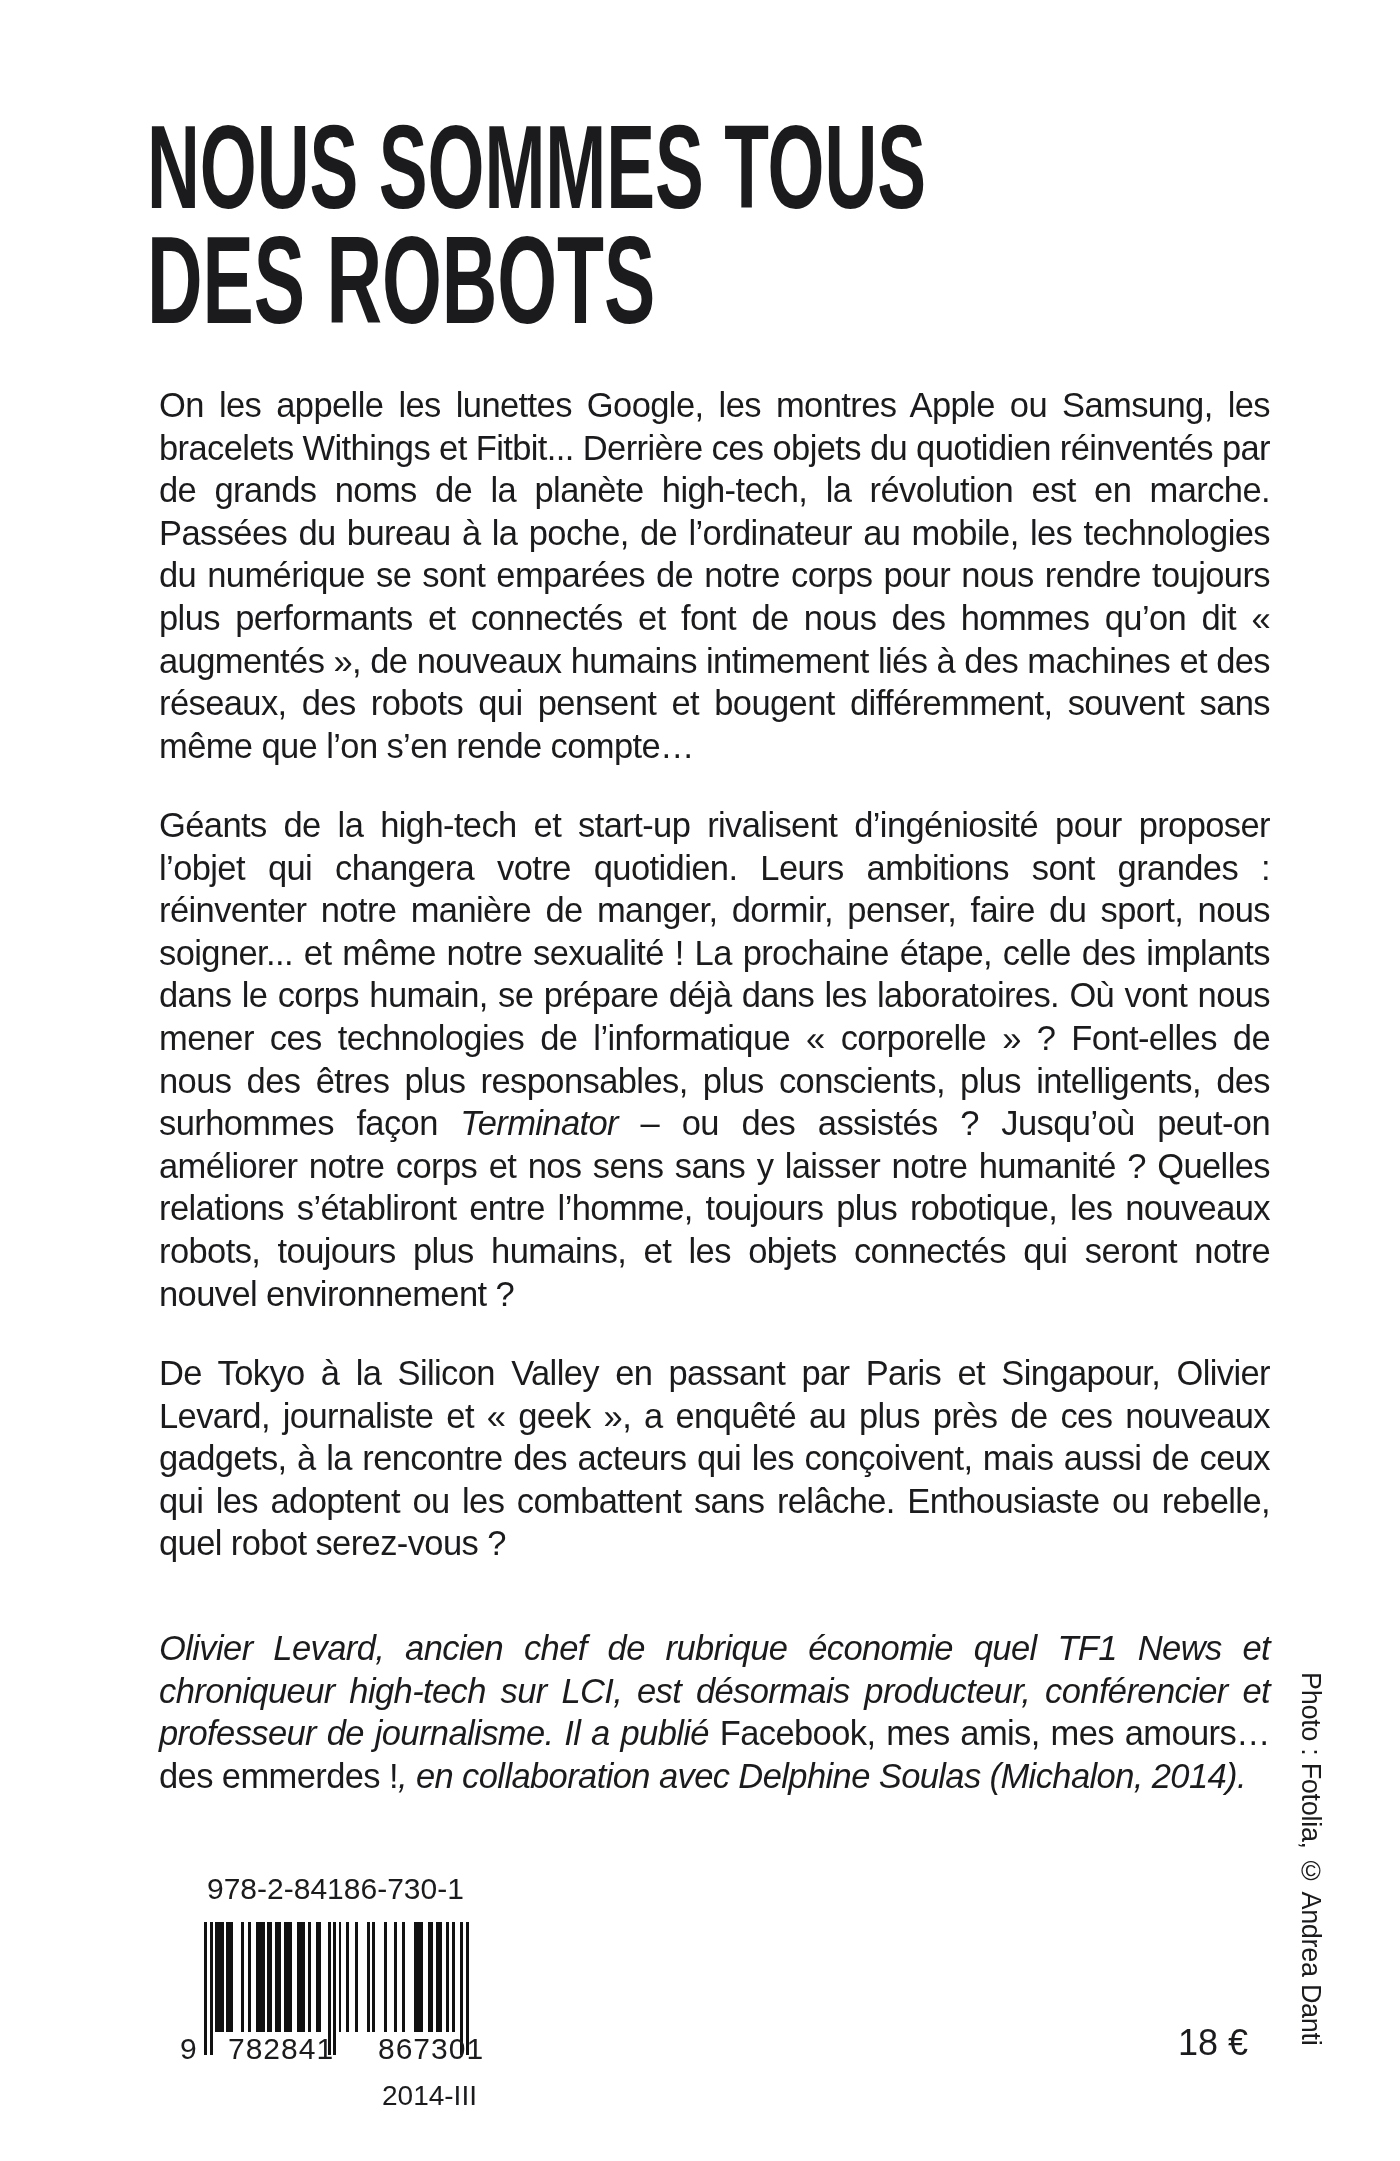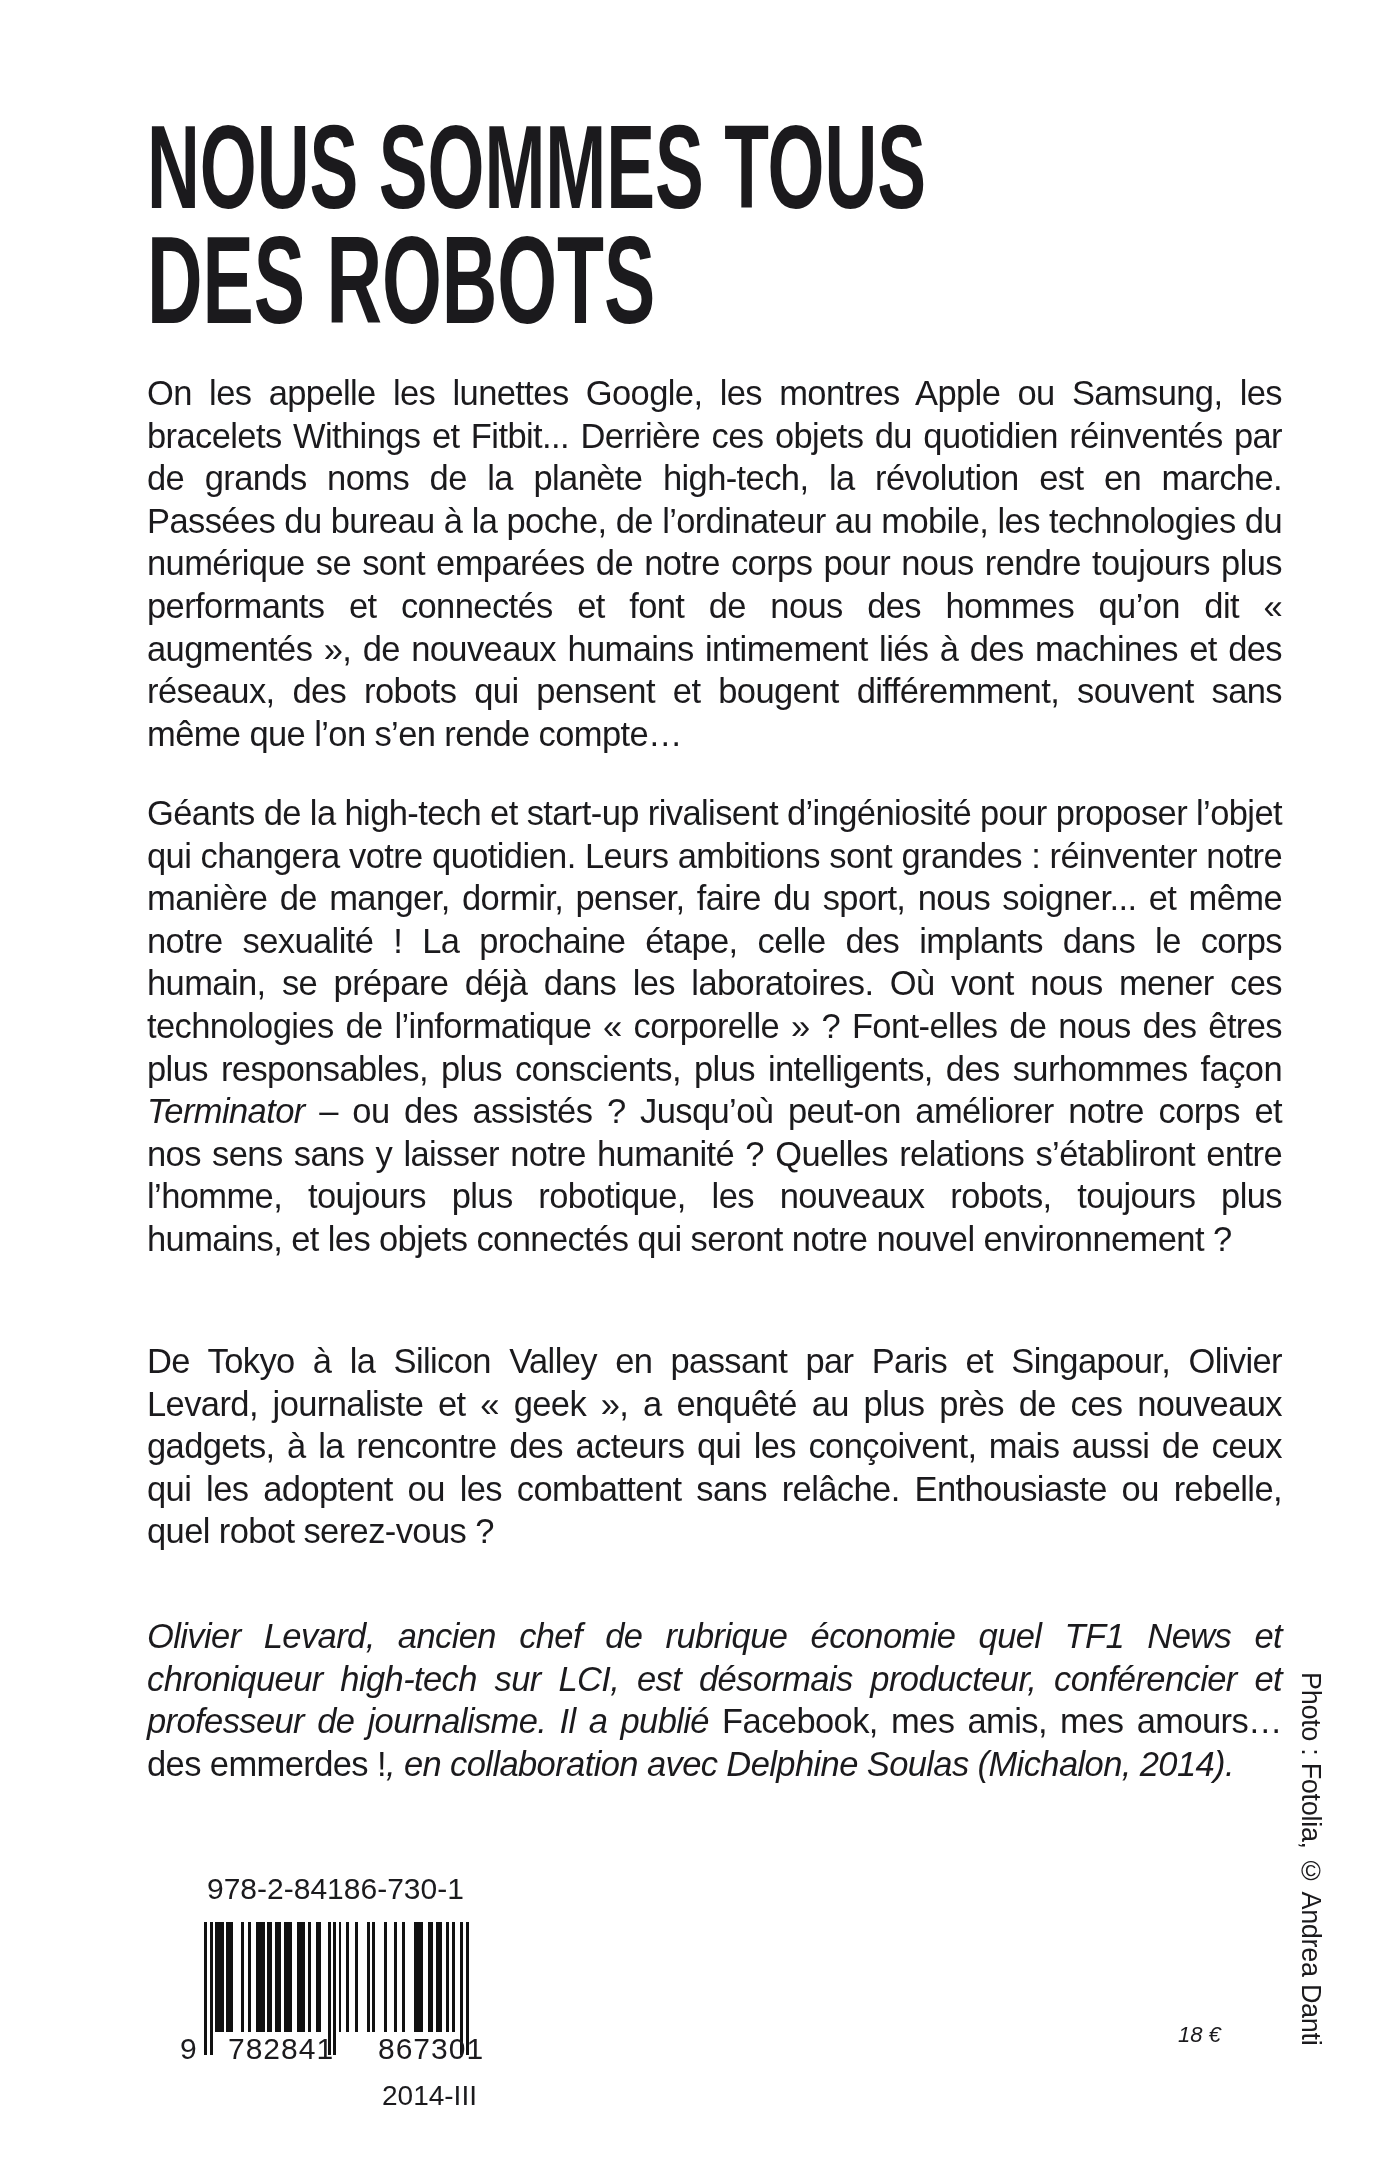--- a/index.html
+++ b/index.html
@@ -18,21 +18,21 @@
       transform: scaleX(0.62); transform-origin: left top;
       white-space: nowrap;
     }
     .title-line.l2 { font-size: 124px; line-height: 116px; }
     .body-text {
       position: absolute; left: 147px; width: 1135px;
       font-size: 34.5px; line-height: 42.6px;
       text-align: justify; letter-spacing: -0.6px;
       word-spacing: 0px;
     }
-    .body-text p { margin: 0; }
+    .body-text p { margin: 12px; }
     .p1 { top: 372px; }
     .p2 { top: 792px; }
     .p3 { top: 1340px; }
     .bio { top: 1615px; font-style: italic; }
     .bio .roman { font-style: normal; }
     .em { font-style: italic; }
     .photo-credit {
       position: absolute; left: 1295px; top: 1672px;
       writing-mode: vertical-rl; font-size: 27px; letter-spacing: -0.3px;
       white-space: nowrap;
@@ -45,21 +45,21 @@
     }
     .barcode-left {
       position: absolute; left: 180px; top: 2032px; font-size: 30px;
     }
     .barcode-g1 { position: absolute; left: 228px; top: 2032px; font-size: 30px; letter-spacing: 1px; }
     .barcode-g2 { position: absolute; left: 360px; top: 2032px; font-size: 30px; letter-spacing: 1px; margin-left: 18px; }
     .edition {
       position: absolute; left: 382px; top: 2080px; font-size: 28px;
     }
     .price {
-      position: absolute; left: 1178px; top: 2022px; font-size: 22px; font-style: italic;
+      position: absolute; left: 1178px; top: 2022px; font-size: 36px;
     }
   </style>
 </head>
 <body>
 
 <div class="title">
   <span class="title-line l1">NOUS SOMMES TOUS</span>
   <span class="title-line l2">DES ROBOTS</span>
 </div>
 

